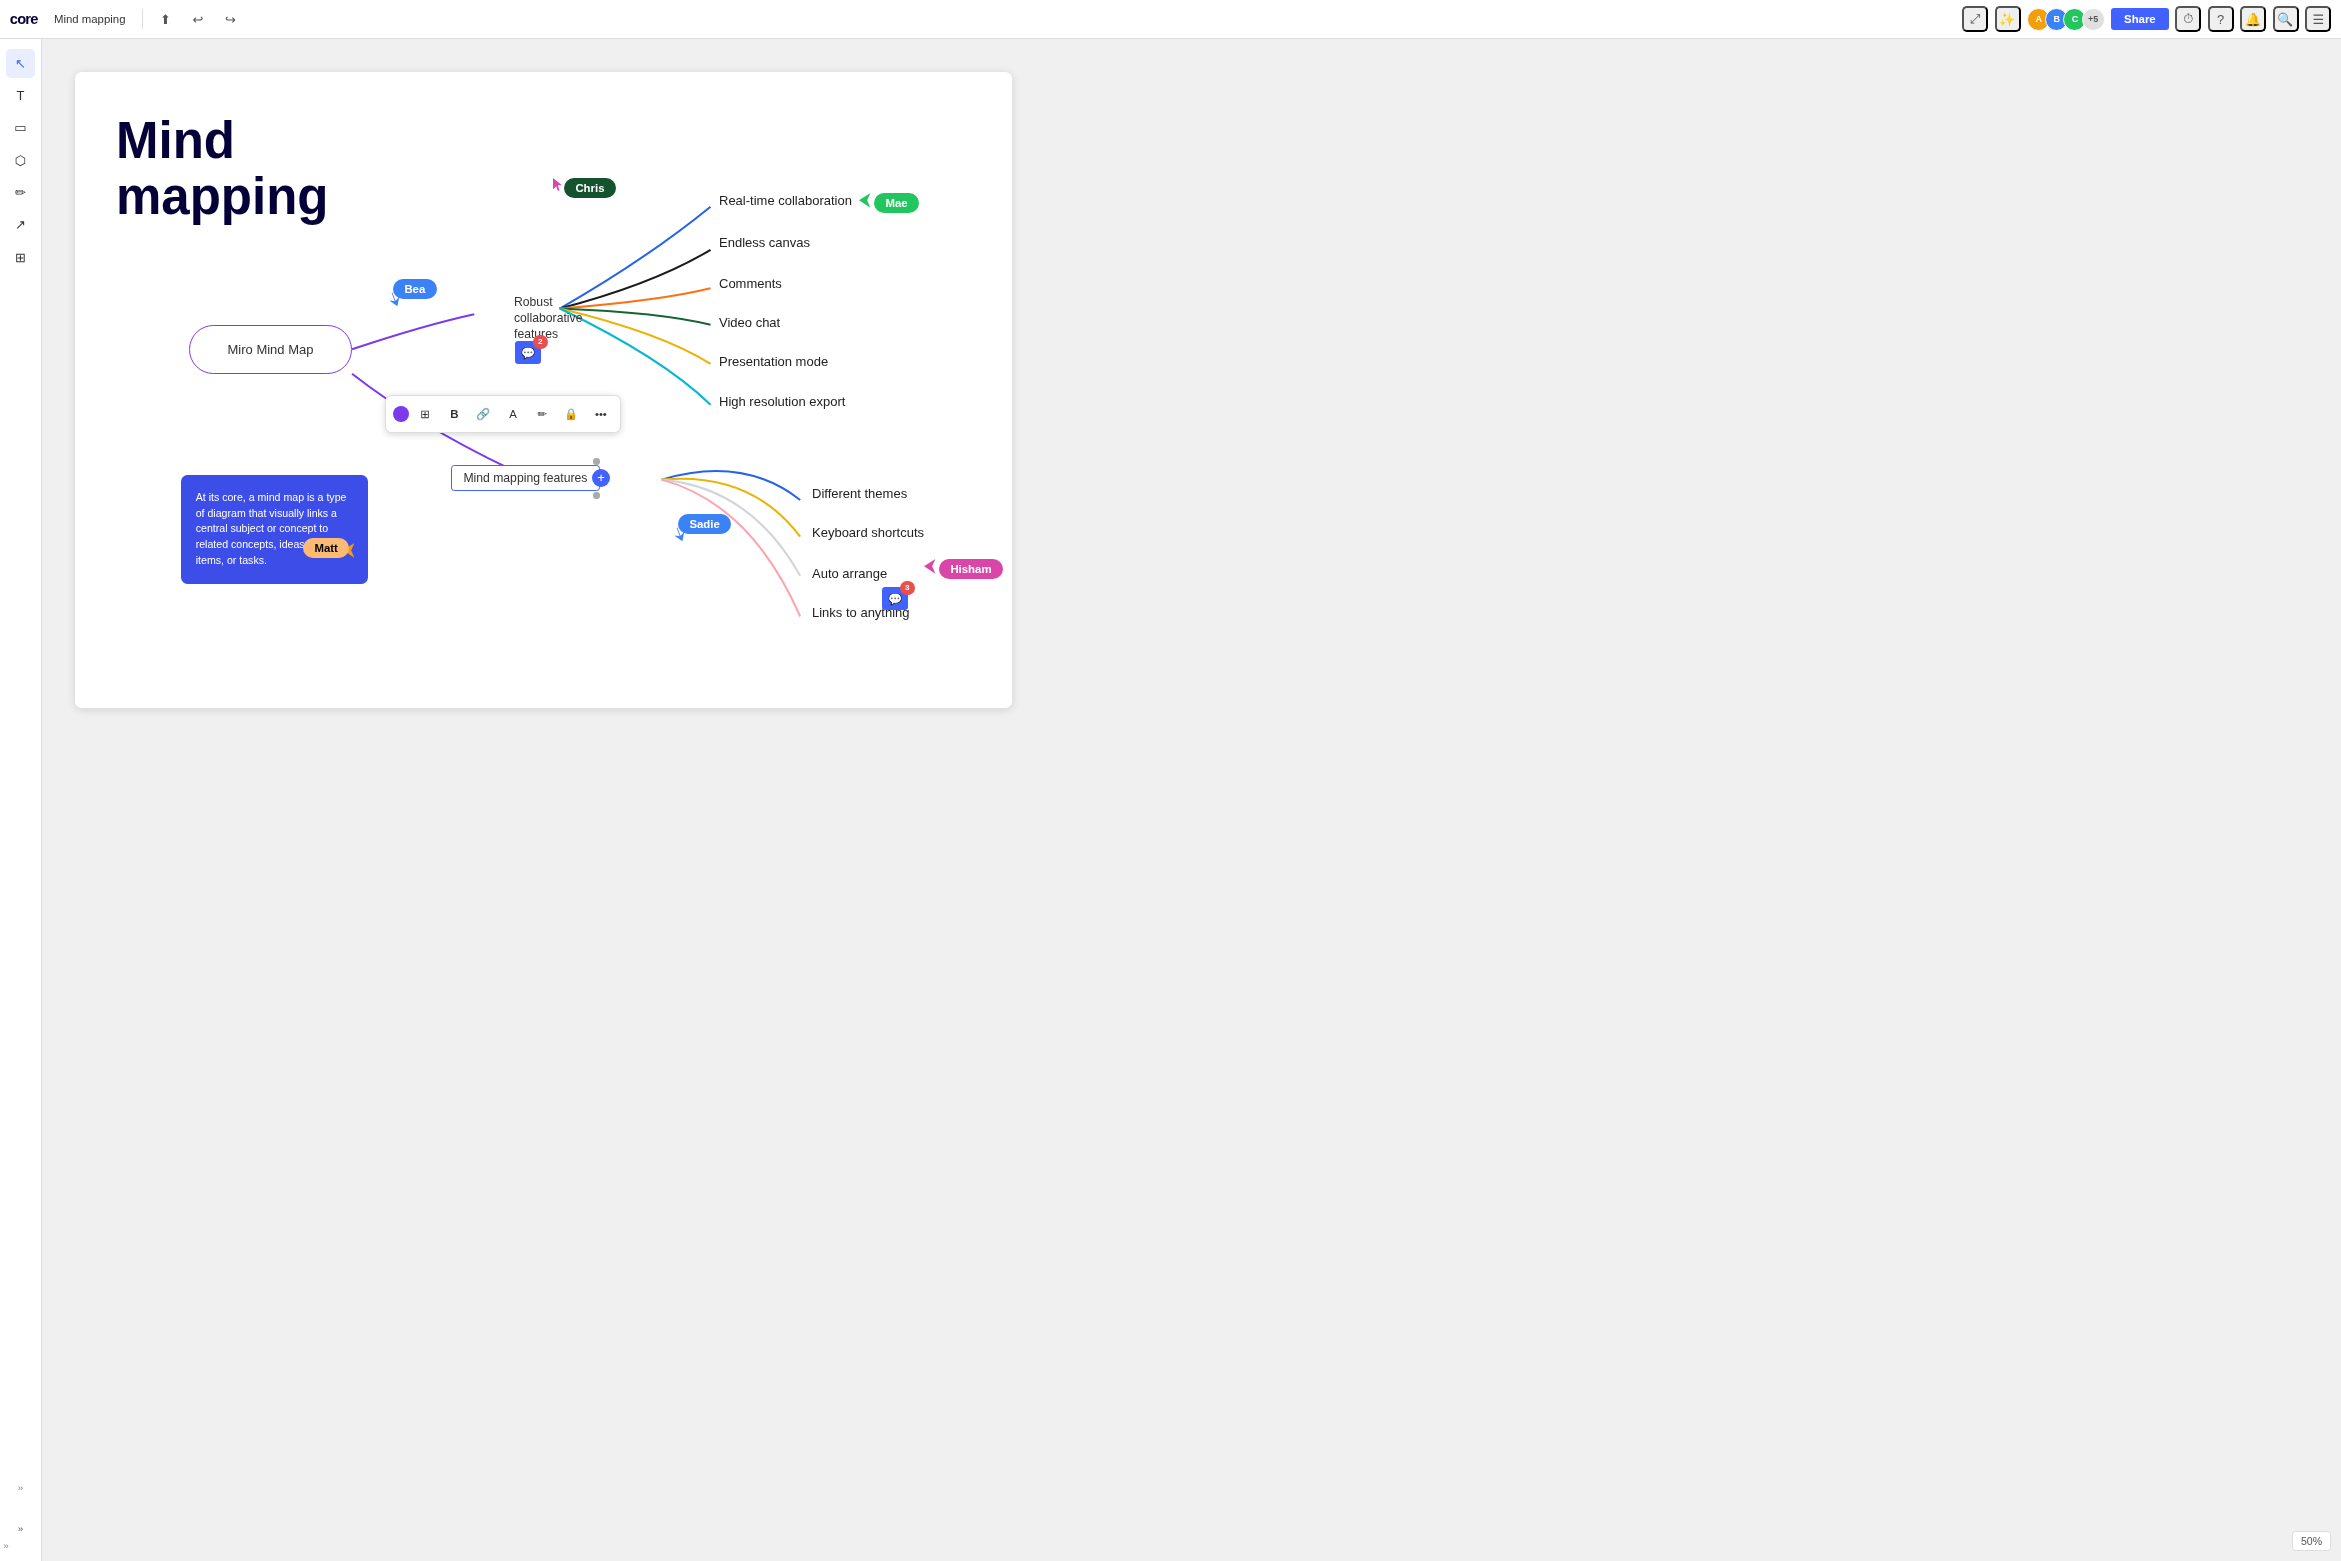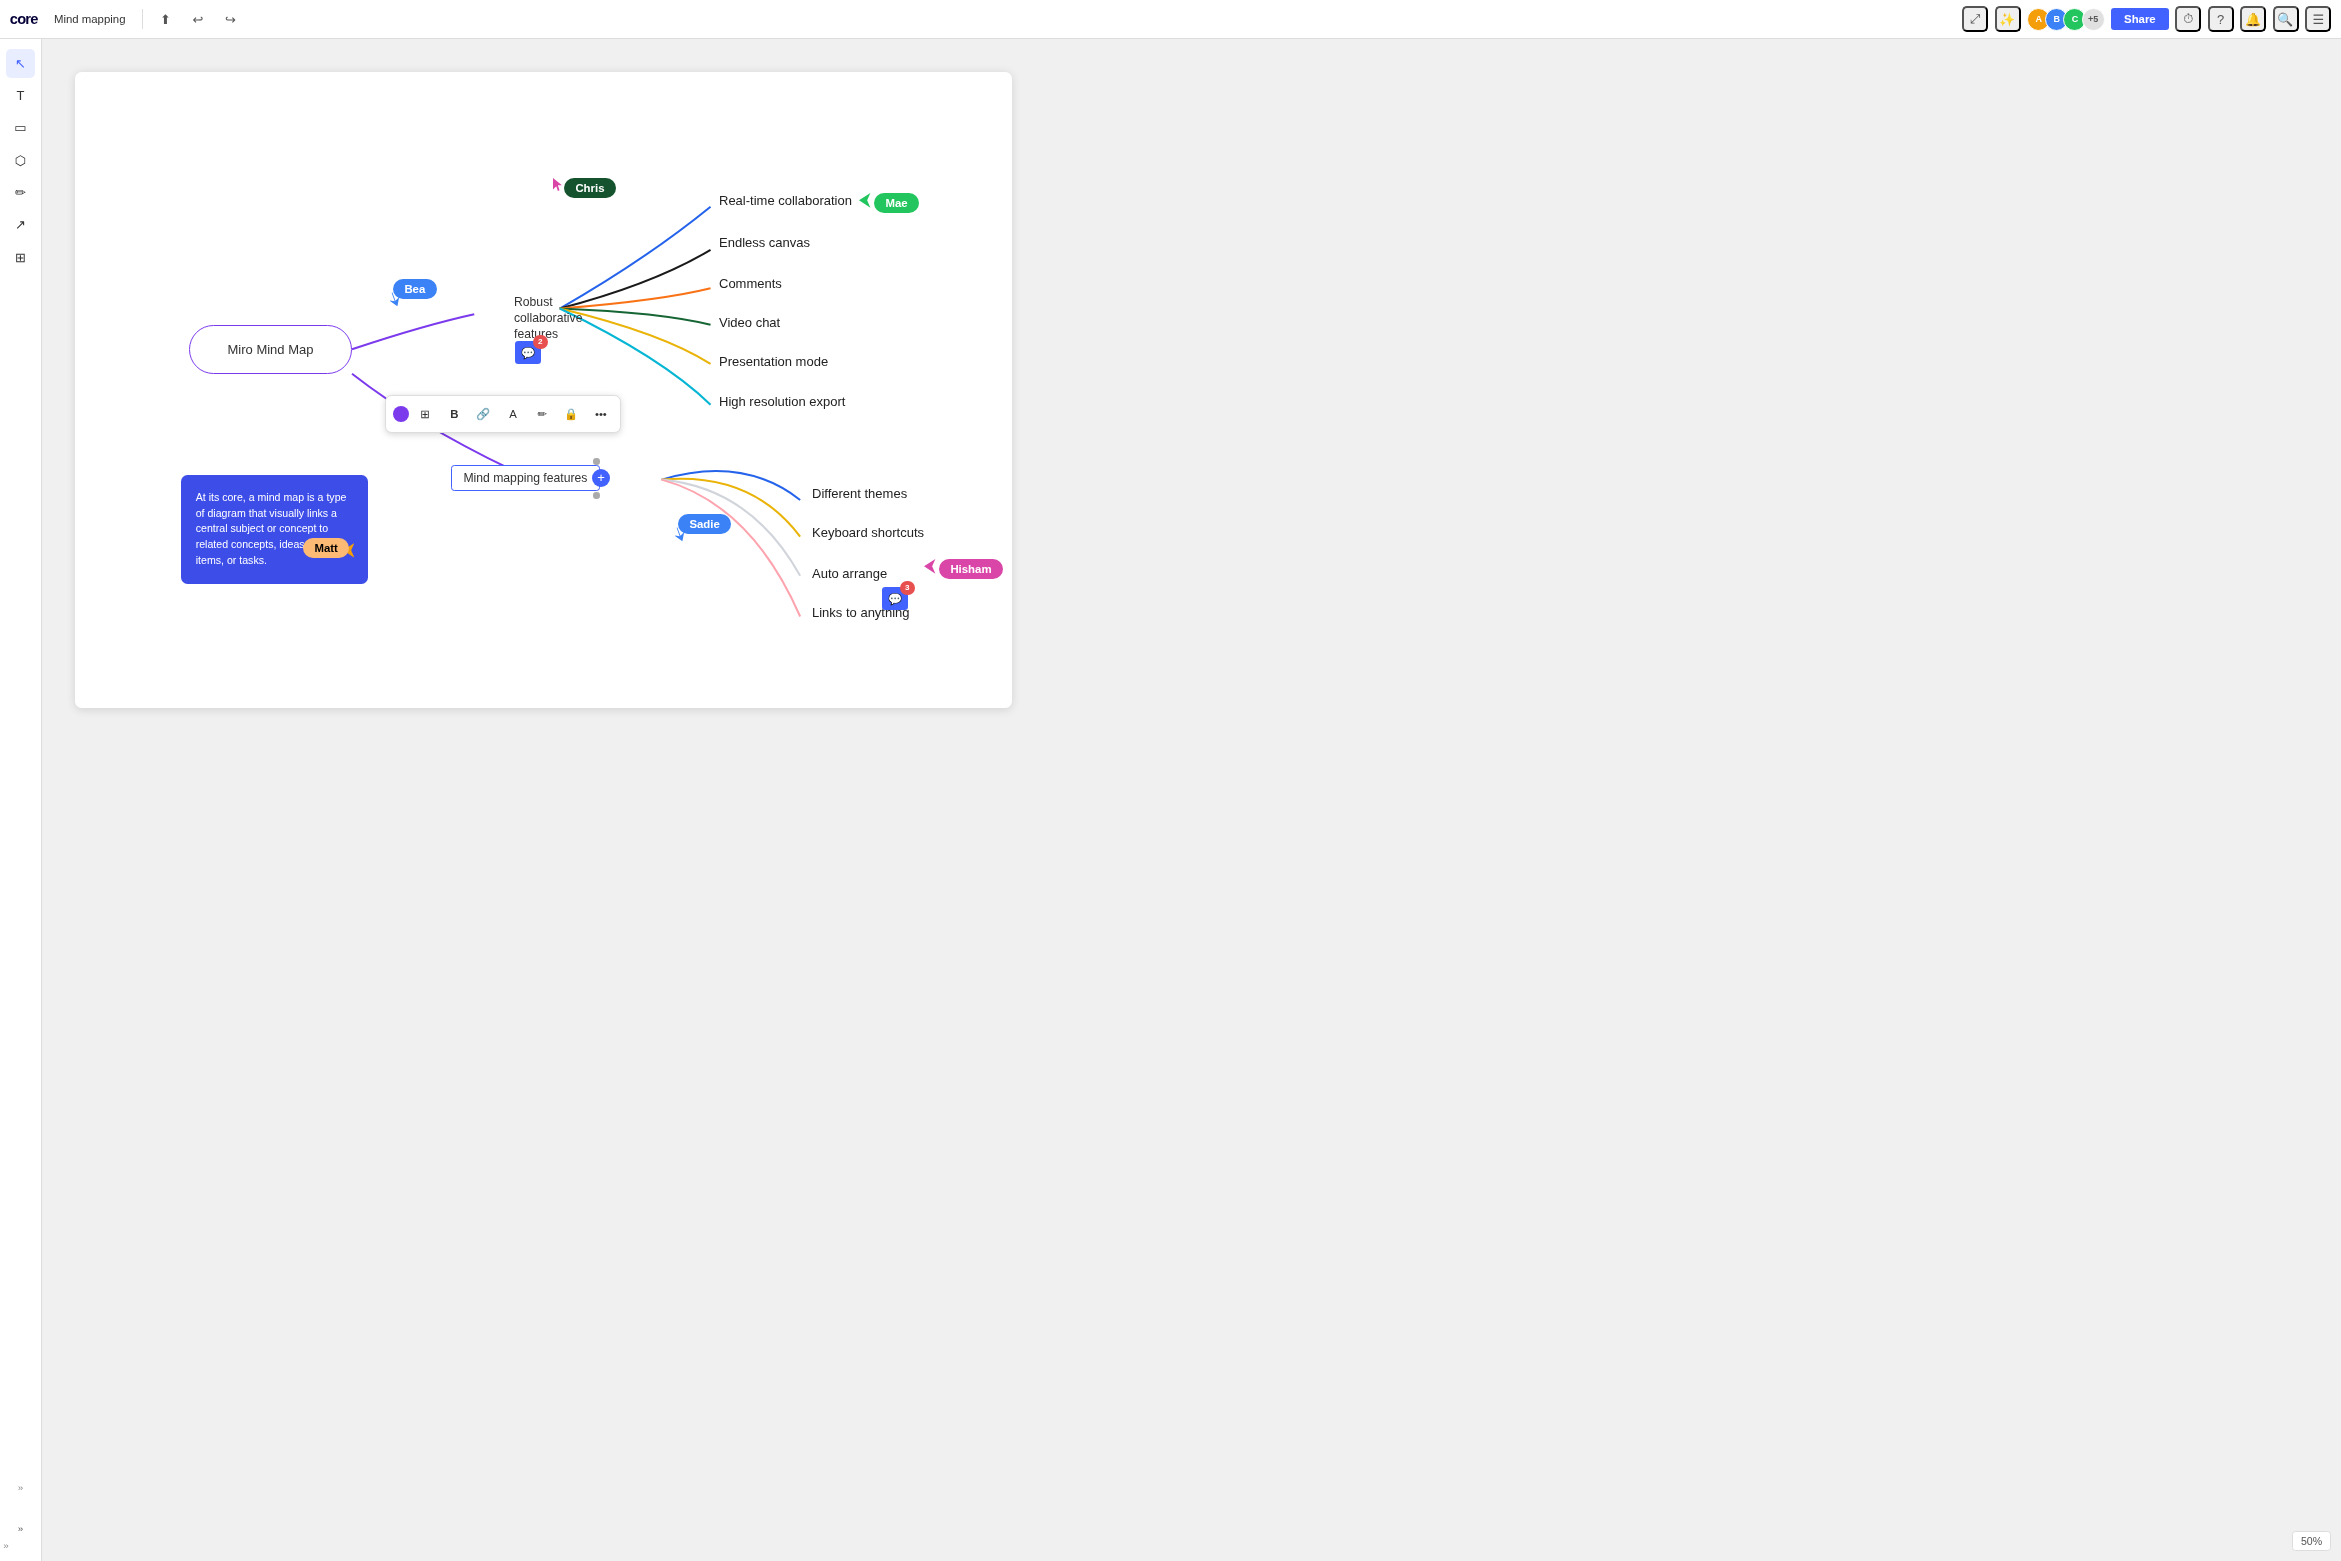--- a/index.html
+++ b/index.html
@@ -185,20 +185,24 @@
       <path d="M 595 290 Q 720 350 780 408" stroke="#06b6d4" stroke-width="2.5" fill="none"></path>
 
       <path d="M 340 370 Q 430 440 562 500" stroke="#7c3aed" stroke-width="2.5" fill="none"></path>
 
       <path d="M 720 500 Q 820 470 890 525" stroke="#2563eb" stroke-width="2.5" fill="none"></path>
       <path d="M 720 500 Q 830 490 890 570" stroke="#eab308" stroke-width="2.5" fill="none"></path>
       <path d="M 720 500 Q 830 510 890 618" stroke="#d1d5db" stroke-width="2.5" fill="none"></path>
       <path d="M 720 500 Q 830 530 890 668" stroke="#fda4af" stroke-width="2.5" fill="none"></path>
     </svg>
 
+    <div class="mm-title">
+      <span>Mind</span><br>
+      <span>mapping</span>
+    </div>
 
     <div class="central-node">
       <span>Miro Mind Map</span>
     </div>
 
     <div class="branch-label" style="left:399px; top:223px; width:106px; line-height:1.3">
       <span style="white-space:pre-line">Robust collaborative
 features</span>
     </div>
 

